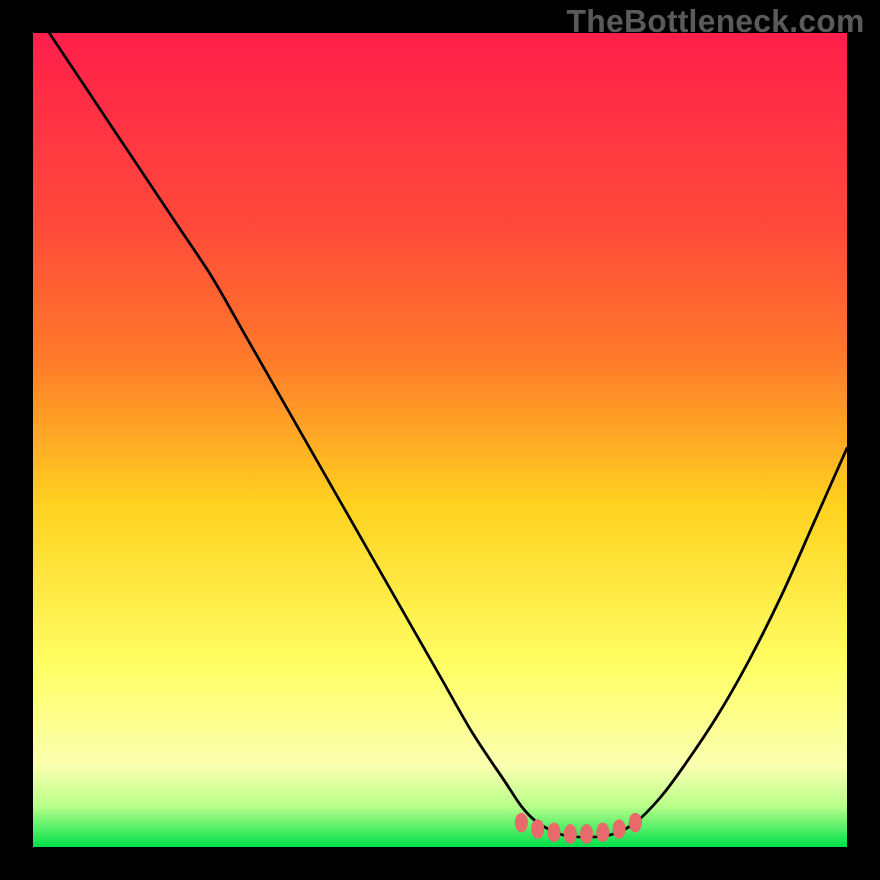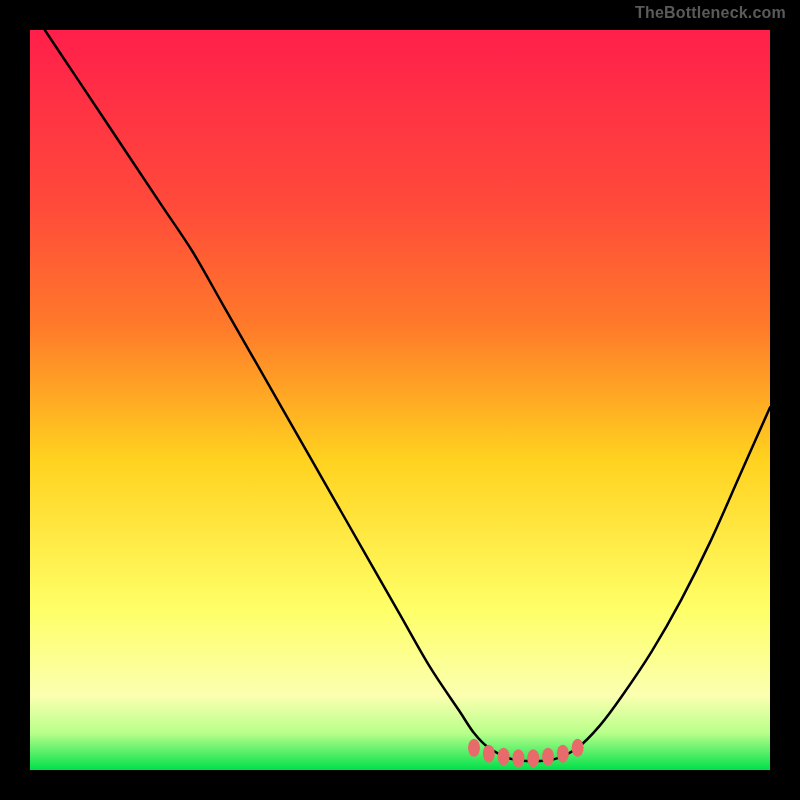--- a/index.html
+++ b/index.html
@@ -15,21 +15,21 @@
     position: relative;
     width: 800px;
     height: 800px;
     background: #000;
   }
   .watermark {
     position: absolute;
     top: 4px;
     right: 14px;
     color: #5a5a5a;
-    font-size: 16px;
+    font-size: 29px;
     font-weight: 600;
     letter-spacing: 0.2px;
   }
   svg.plot {
     position: absolute;
     left: 30px;
     top: 30px;
     width: 740px;
     height: 740px;
     display: block;

